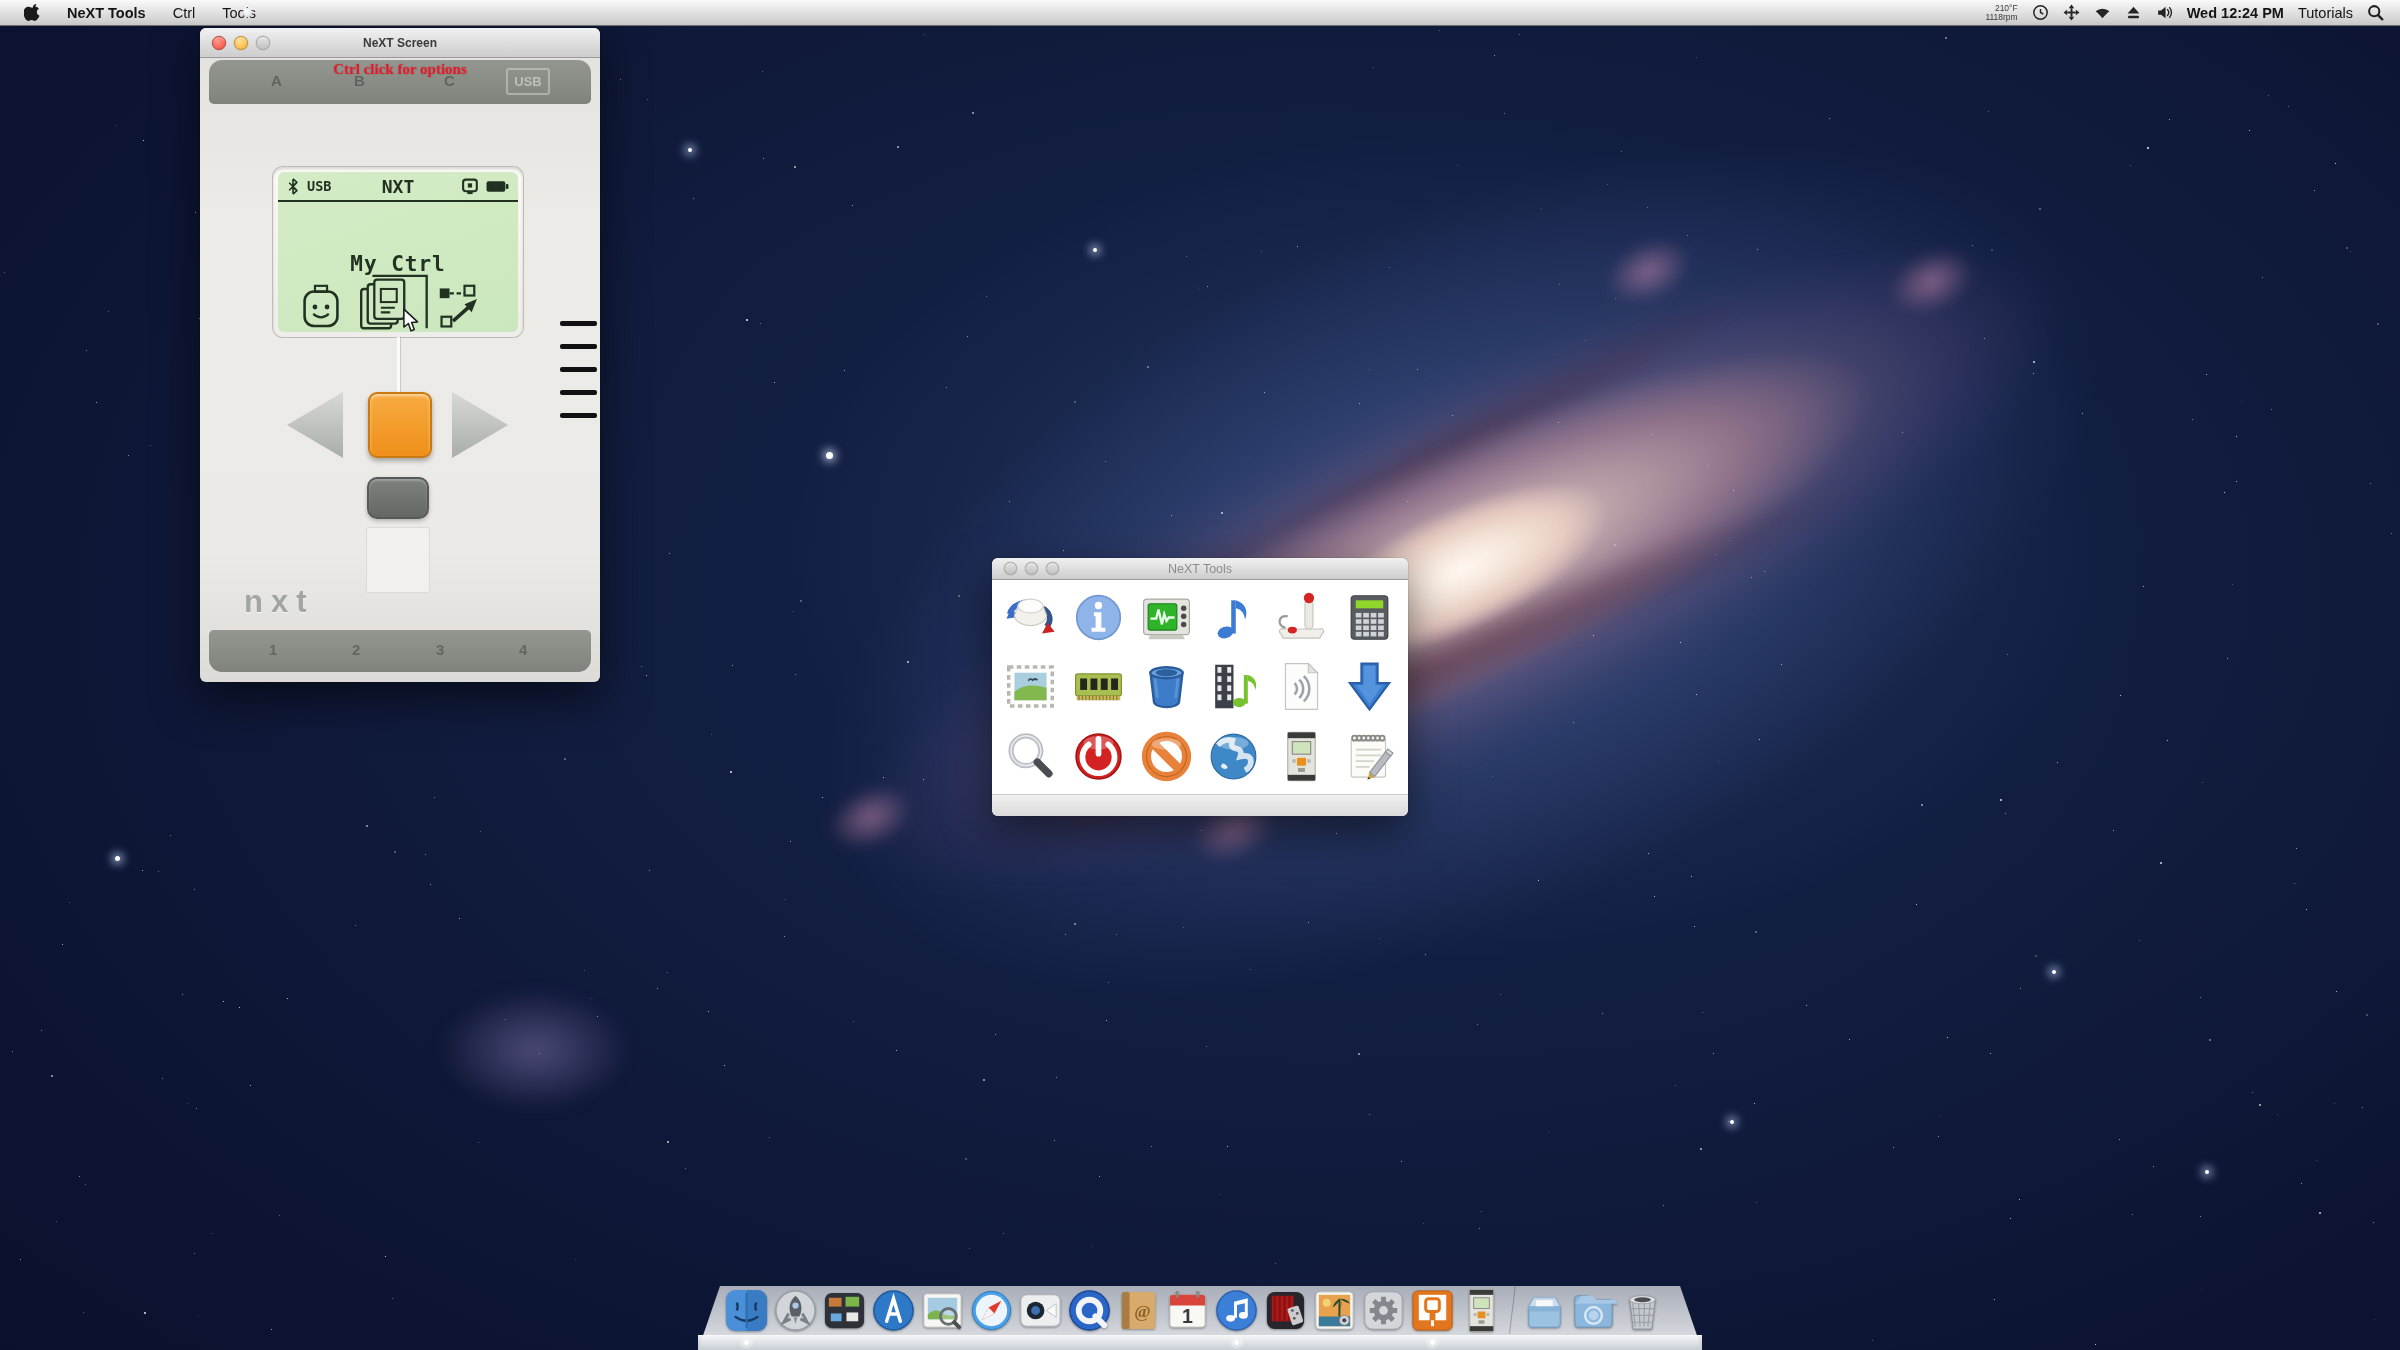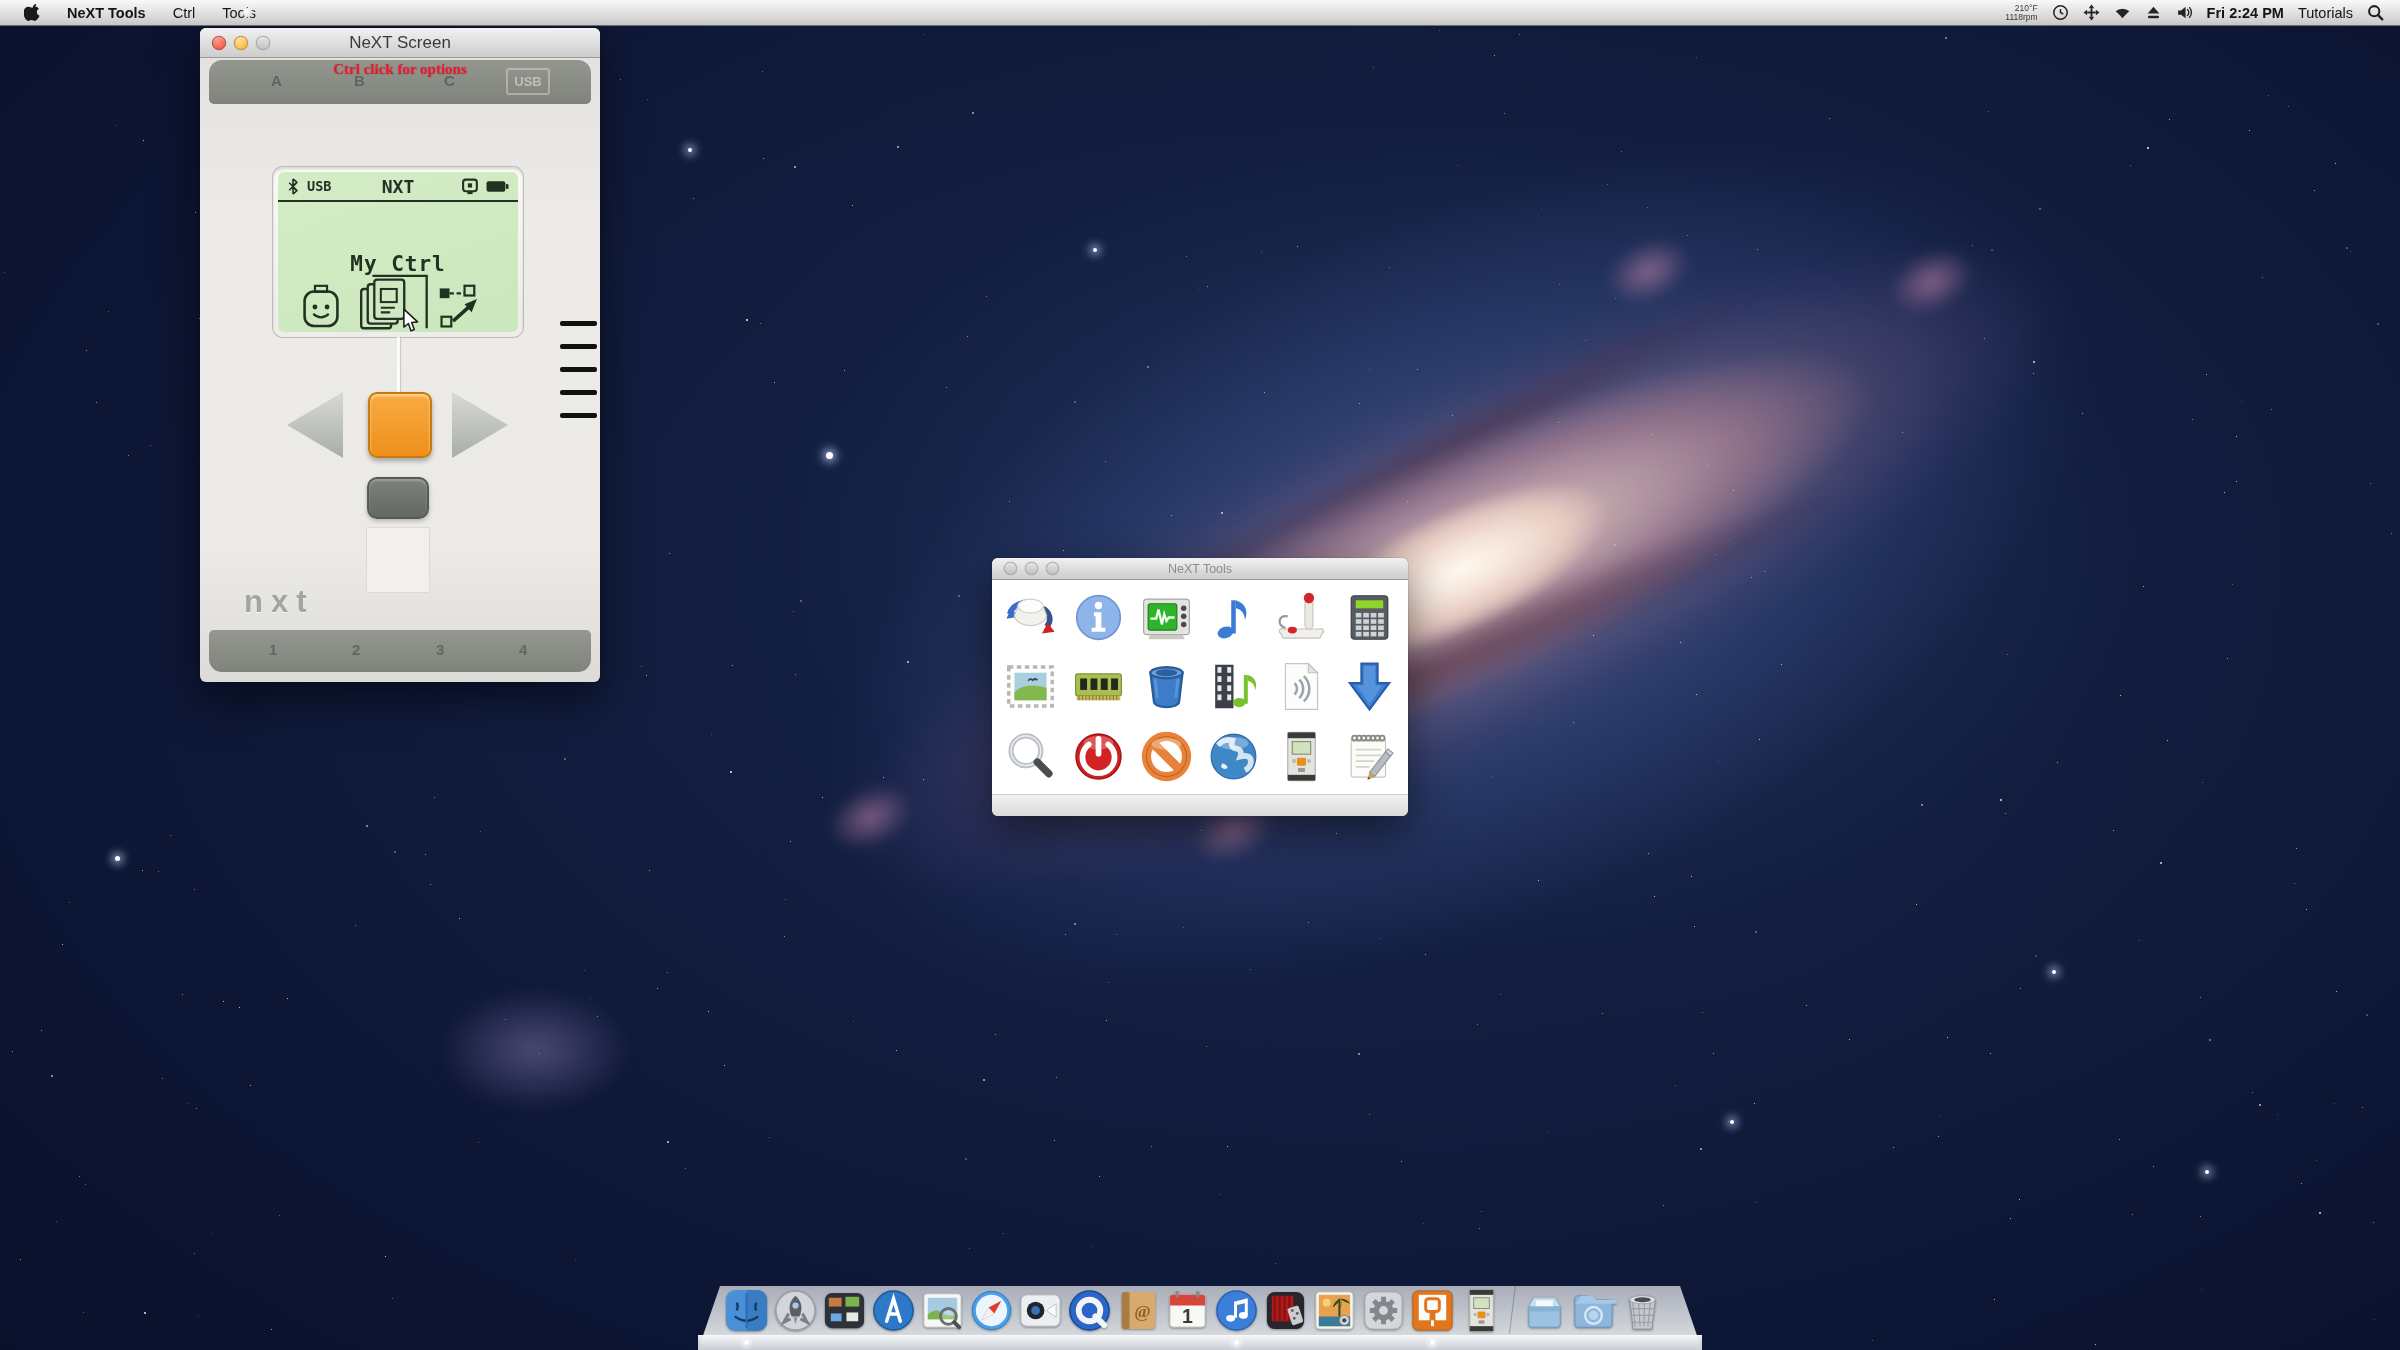--- a/index.html
+++ b/index.html
@@ -48,21 +48,21 @@
     background:linear-gradient(#f1f1f1, #cdcdcd); border-bottom:1px solid #9a9a9a;
     display:flex; align-items:center; justify-content:center; }
   .tl-dots { position:absolute; left:12px; display:flex; gap:8px; }
   .tl-dot { border-radius:50%; box-shadow:inset 0 1px 1px rgba(255,255,255,.5), 0 0 1px rgba(0,0,0,.5); }
 
   
   .screen-window { left:200px; top:28px; width:400px; height:654px; z-index:4;
     background:linear-gradient(#e2e1dd, #ecebe7 30%, #eceae6 80%, #dcdbd7); }
   .screen-window .titlebar { height:30px; }
   .screen-window .tl-dot { width:14px; height:14px; }
-  .screen-window .title-text { font-size:17px; color:#3a3a3a; }
+  .screen-window .title-text { font-size:12px; color:#3a3a3a;font-weight:bold; }
   .hint-text { position:absolute; top:33px; left:0; width:100%; text-align:center;
     font-weight:bold; font-size:15px; z-index:6; text-shadow:0 0 2px rgba(120,0,0,.3); }
   .band { position:absolute; left:9px; right:9px; height:44px;
     background:linear-gradient(#93978f, #7f837c); }
   .band-top { top:32px; border-radius:13px 13px 5px 5px; }
   .band-bottom { top:602px; height:42px; border-radius:5px 5px 13px 13px; }
   .port-label { position:absolute; top:12px; font-weight:bold; font-size:15px; color:rgba(62,66,60,.55); }
   .usb-box { position:absolute; top:8px; width:44px; height:27px; border:2px solid rgba(225,225,218,.45);
     border-radius:3px; color:rgba(232,232,225,.55); font-weight:bold; font-size:13px;
     display:flex; align-items:center; justify-content:center; }
@@ -532,21 +532,21 @@
             <rect x="2.8" y="11" width="10.4" height="2.4" rx="1"></rect>
           </svg>
         </span>
         <span class="status-icon">
           <svg viewBox="0 0 16 16">
             <path d="M2 6 h2.8 L9 2.6 v10.8 L4.8 10 H2z" fill="#252525"></path>
             <path d="M10.8 5.2 a4.2 4.2 0 0 1 0 5.6 M12.8 3.4 a7 7 0 0 1 0 9.2" fill="none" stroke="#252525" stroke-width="1.3" stroke-linecap="round"></path>
           </svg>
         </span>
       </span>
-    <span class="mb-clock">Fri 2:24 PM</span>
+    <span class="mb-clock">Wed 12:24 PM</span>
     <span class="mb-user">Tutorials</span>
     <span class="status-icon">
       <svg viewBox="0 0 16 16">
           <circle cx="6.8" cy="6.8" r="4.8" fill="none" stroke="#1e1e1e" stroke-width="1.9"></circle>
           <path d="M10.4 10.4 l4 4" stroke="#1e1e1e" stroke-width="2.2" stroke-linecap="round"></path>
         </svg>
     </span>
   </div>
 </div>
 

